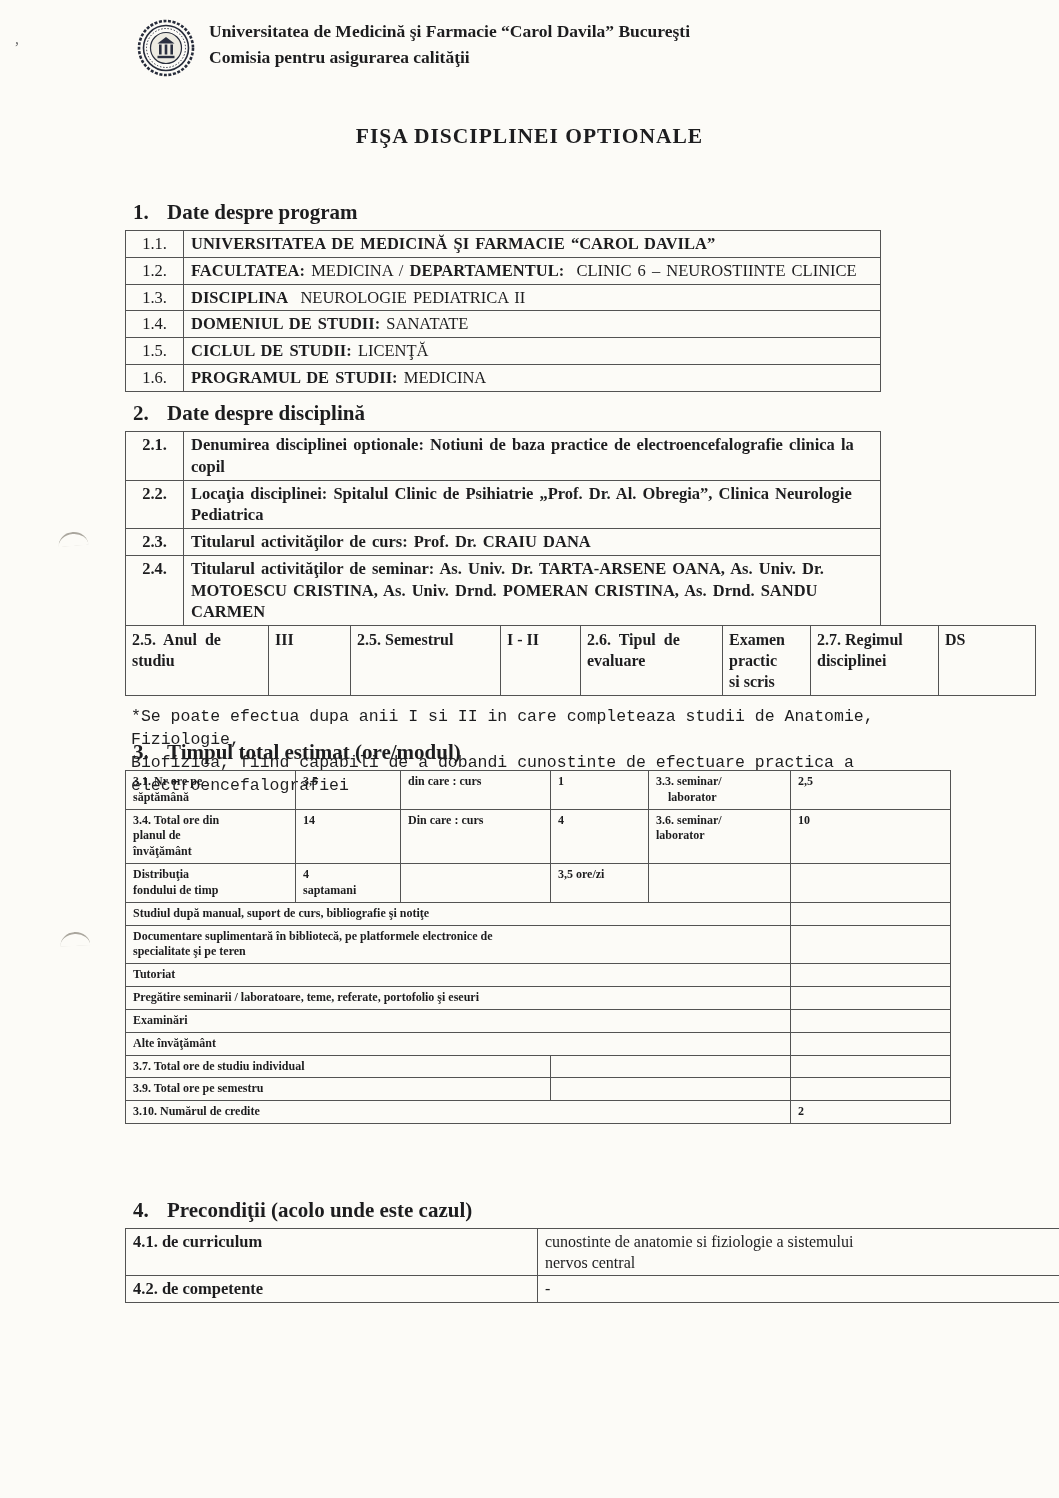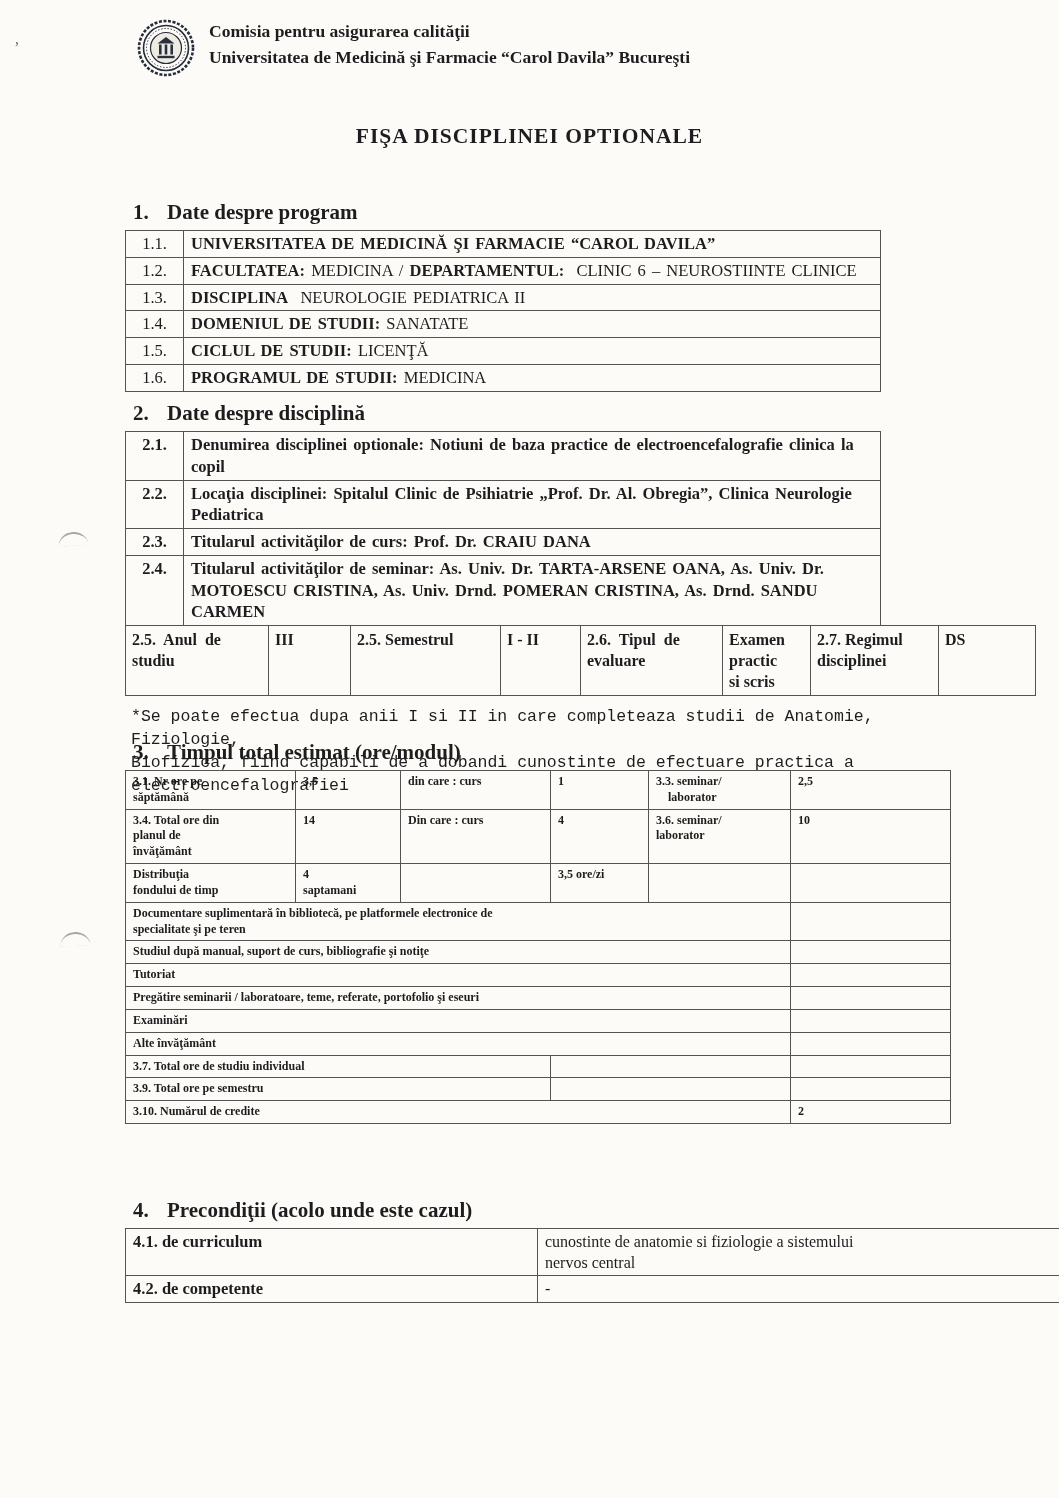--- a/index.html
+++ b/index.html
@@ -73,22 +73,22 @@
         <circle cx="30" cy="30" r="19.5" fill="none" stroke="#272c3a" stroke-width="1" stroke-dasharray="1.4 1.8"></circle>
         <circle cx="30" cy="30" r="15.5" fill="#edebe2" stroke="#272c3a" stroke-width="1.2"></circle>
         <path d="M21.5 25.5 L30 19 L38.5 25.5 Z" fill="#2b3040"></path>
         <rect x="23" y="26.5" width="2.6" height="10" fill="#2b3040"></rect>
         <rect x="28.7" y="26.5" width="2.6" height="10" fill="#2b3040"></rect>
         <rect x="34.4" y="26.5" width="2.6" height="10" fill="#2b3040"></rect>
         <rect x="21.5" y="37.8" width="17" height="2.4" fill="#2b3040"></rect>
       </svg>
     </div>
     <div class="header-lines">
+      <div class="hline">Universitatea de Medicină şi Farmacie “Carol Davila” Bucureşti</div>
       <div class="hline">Comisia pentru asigurarea calităţii</div>
-      <div class="hline">Universitatea de Medicină şi Farmacie “Carol Davila” Bucureşti</div>
     </div>
   </div>
 
   <div class="doc-title">FIŞA DISCIPLINEI OPTIONALE</div>
 
   <section class="sec sec1">
     <div class="sec-heading">
       <span class="num">1.</span><span>Date despre program</span>
     </div>
     <table class="w910">
@@ -228,26 +228,26 @@
             <td class="b">Distribuţia
 fondului de timp</td>
             <td class="b">4
 saptamani</td>
             <td class="b"></td>
             <td class="b">3,5 ore/zi</td>
             <td class="b"></td>
             <td class="b"></td>
           </tr>
           <tr>
+            <td class="b" colspan="5">Studiul după manual, suport de curs, bibliografie şi notiţe</td>
+            <td></td>
+          </tr>
+          <tr>
             <td class="b" colspan="5">Documentare suplimentară în bibliotecă, pe platformele electronice de
 specialitate şi pe teren</td>
-            <td></td>
-          </tr>
-          <tr>
-            <td class="b" colspan="5">Studiul după manual, suport de curs, bibliografie şi notiţe</td>
             <td></td>
           </tr>
           <tr>
             <td class="b" colspan="5">Tutoriat</td>
             <td></td>
           </tr>
           <tr>
             <td class="b" colspan="5">Pregătire seminarii / laboratoare, teme, referate, portofolio şi eseuri</td>
             <td></td>
           </tr>

